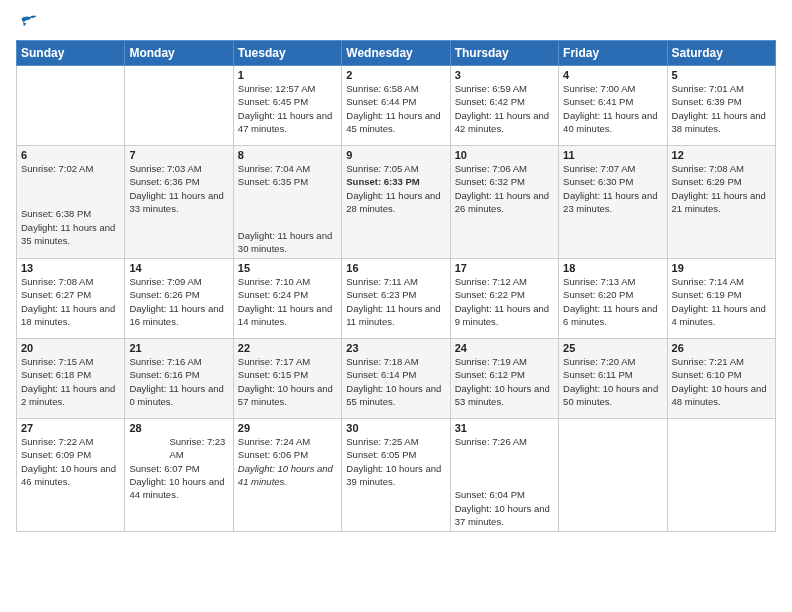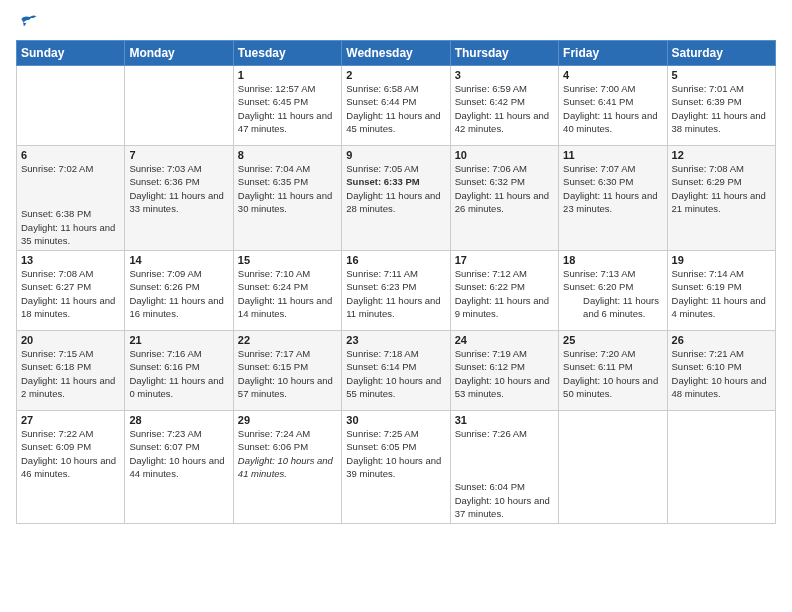--- a/index.html
+++ b/index.html
@@ -192,21 +192,21 @@
               <span style="display: block;">Sunrise: 7:03 AM</span>
               <span style="display: block;">Sunset: 6:36 PM</span>
               <span style="display: block;">Daylight: 11 hours and 33 minutes.</span>
             </div>
           </td>
           <td>
             <span class="day-number">8</span>
             <div class="cell-content">
               <span style="display: block;">Sunrise: 7:04 AM</span>
               <span style="display: block;">Sunset: 6:35 PM</span>
-              <span style="display: block;">Daylight: 11 hours and 30 minutes.</span>
+              <span style="display: block; margin-top: 40px;">Daylight: 11 hours and 30 minutes.</span>
             </div>
           </td>
           <td>
             <span class="day-number">9</span>
             <div class="cell-content">
               <span style="display: block;">Sunrise: 7:05 AM</span>
               <span style="display: block; font-weight: bold;">Sunset: 6:33 PM</span>
               <span style="display: block;">Daylight: 11 hours and 28 minutes.</span>
             </div>
           </td>
@@ -274,21 +274,21 @@
               <span style="display: block;">Sunrise: 7:12 AM</span>
               <span style="display: block;">Sunset: 6:22 PM</span>
               <span style="display: block;">Daylight: 11 hours and 9 minutes.</span>
             </div>
           </td>
           <td>
             <span class="day-number">18</span>
             <div class="cell-content">
               <span style="display: block;">Sunrise: 7:13 AM</span>
               <span style="display: block;">Sunset: 6:20 PM</span>
-              <span style="display: block; margin-left: 20px;">Daylight: 11 hours and 6 minutes.</span>
+              <span style="display: block;">Daylight: 11 hours and 6 minutes.</span>
             </div>
           </td>
           <td>
             <span class="day-number">19</span>
             <div class="cell-content">
               <span style="display: block;">Sunrise: 7:14 AM</span>
               <span style="display: block;">Sunset: 6:19 PM</span>
               <span style="display: block;">Daylight: 11 hours and 4 minutes.</span>
             </div>
           </td>
@@ -356,21 +356,21 @@
             <span class="day-number">27</span>
             <div class="cell-content">
               <span style="display: block;">Sunrise: 7:22 AM</span>
               <span style="display: block;">Sunset: 6:09 PM</span>
               <span style="display: block;">Daylight: 10 hours and 46 minutes.</span>
             </div>
           </td>
           <td>
             <span class="day-number">28</span>
             <div class="cell-content">
-              <span style="display: block;">Sunrise: 7:23 AM</span>
+              <span style="display: block; margin-left: 40px;">Sunrise: 7:23 AM</span>
               <span style="display: block;">Sunset: 6:07 PM</span>
               <span style="display: block;">Daylight: 10 hours and 44 minutes.</span>
             </div>
           </td>
           <td>
             <span class="day-number">29</span>
             <div class="cell-content">
               <span style="display: block;">Sunrise: 7:24 AM</span>
               <span style="display: block;">Sunset: 6:06 PM</span>
               <span style="display: block; font-style: italic;">Daylight: 10 hours and 41 minutes.</span>

